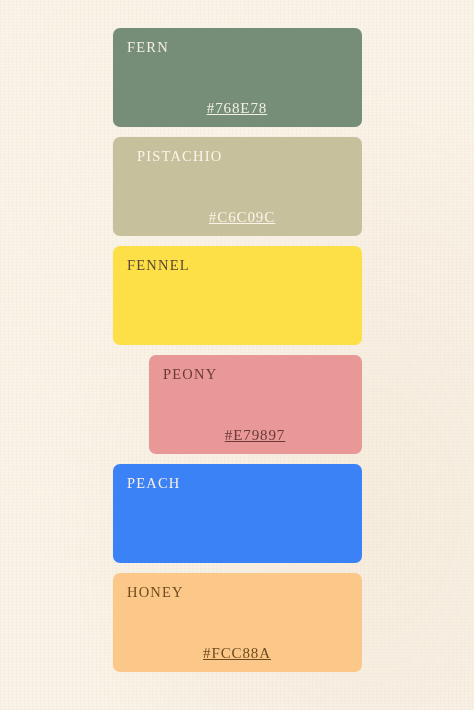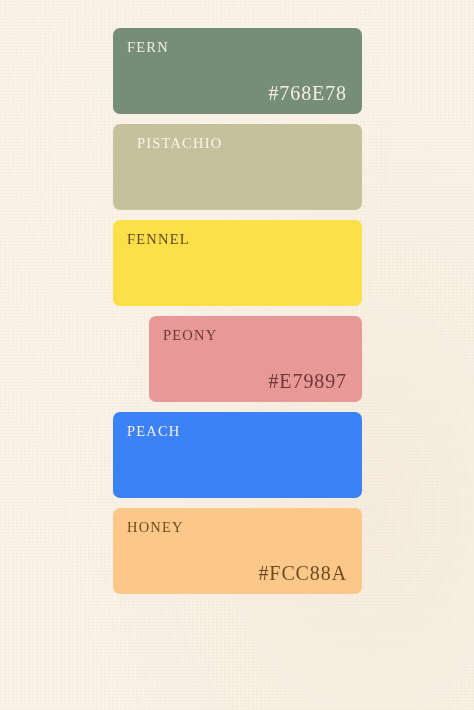--- a/index.html
+++ b/index.html
@@ -35,59 +35,61 @@
     top: 28px;
     width: 249px;
     display: flex;
     flex-direction: column;
     gap: 10px;
     z-index: 2;
   }
 
   .swatch {
     position: relative;
-    height: 86px;
+    height: 99px;
     border-radius: 7px;
     box-sizing: border-box;
     padding: 12px 15px 11px 14px;
     display: flex;
     flex-direction: column;
     justify-content: space-between;
   }
 
   .swatch-name {
     font-size: 14.5px;
     letter-spacing: 1.2px;
     line-height: 1;
     font-weight: 400;
     white-space: nowrap;
   }
 
   .swatch-hex {
-    font-size: 20px;
+    font-size: 15px;
     letter-spacing: 0.9px;
     line-height: 1;
-    text-align: right;
+    text-align: center;
     white-space: nowrap;
+    text-decoration: underline;
   }
 </style>
 </head>
 <body style="background-color: rgb(250, 243, 232);">
 
 <div class="paper-texture"></div>
 
 <div class="palette">
 
   <div class="swatch" style="background: rgb(118, 142, 120); color: rgb(243, 239, 227);">
     <span class="swatch-name">FERN</span>
     <span class="swatch-hex">#768E78</span>
   </div>
 
   <div class="swatch" style="background: rgb(198, 192, 156); color: rgb(250, 245, 232); padding-left: 24px;">
     <span class="swatch-name">PISTACHIO</span>
+    <span class="swatch-hex">#C6C09C</span>
   </div>
 
   <div class="swatch" style="background: #fde047; color: rgb(90, 70, 50);">
     <span class="swatch-name">FENNEL</span>
   </div>
 
   <div class="swatch" style="background: rgb(231, 152, 151); color: rgb(107, 58, 54); margin-left: 36px;">
     <span class="swatch-name">PEONY</span>
     <span class="swatch-hex">#E79897</span>
   </div>

